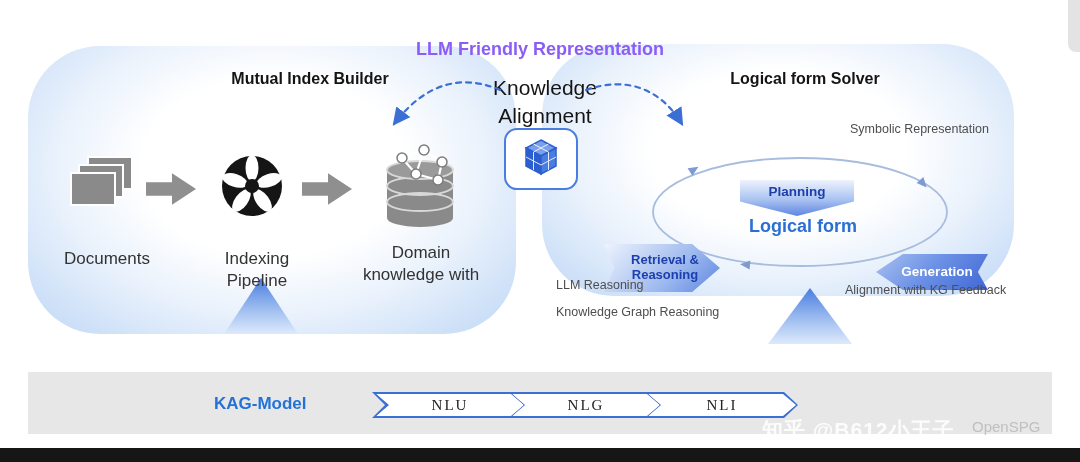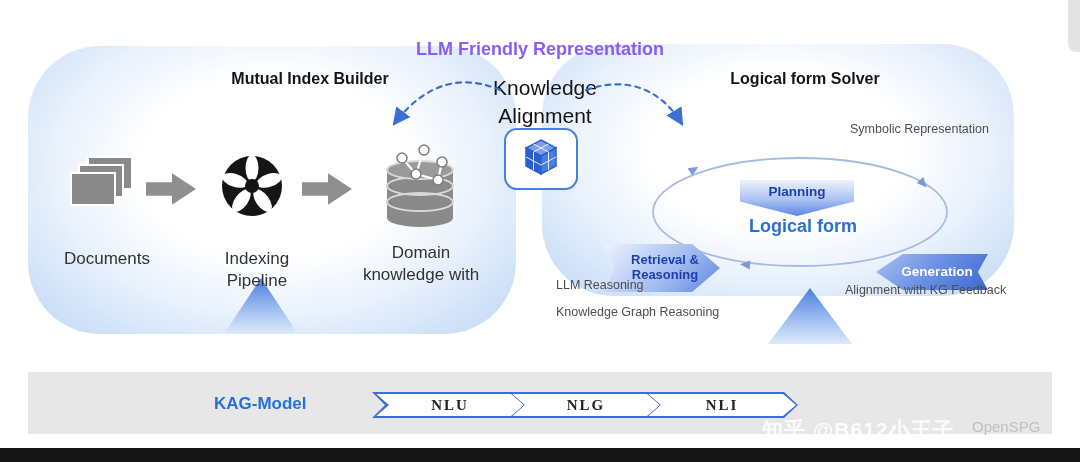--- a/index.html
+++ b/index.html
@@ -65,21 +65,21 @@
                 font-size:18px;font-weight:700;color:#2b6fd6;}
   .note{position:absolute;font-size:12.5px;color:#4e4e4e;}
   #note-symbolic{left:850px;top:122px;}
   #note-llm{left:556px;top:278px;}
   #note-kg{left:556px;top:305px;}
   #note-feedback{left:845px;top:283px;}
 
   
   #bottom-bar{position:absolute;left:28px;top:372px;width:1024px;height:62px;background:#e7e7e7;}
   #kag-label{position:absolute;left:214px;top:394px;font-size:17px;font-weight:700;color:#2472d8;}
-  #stage-strip{position:absolute;left:372px;top:392px;height:26px;display:flex;align-items:center;font-weight:bold;}
+  #stage-strip{position:absolute;left:372px;top:392px;height:26px;display:flex;align-items:center;}
   .chev-lead{width:18px;height:26px;background:#3b6fd4;flex:none;
       clip-path:polygon(0 0,5px 0,100% 50%,5px 100%,0 100%,calc(100% - 5px) 50%);}
   .chev{position:relative;width:152px;height:26px;flex:none;margin-left:-16px;
       clip-path:polygon(0 0,calc(100% - 14px) 0,100% 50%,calc(100% - 14px) 100%,0 100%,14px 50%);
       background:#3b6fd4;}
   .chev:first-of-type{margin-left:4px;}
   .chev-inner{position:absolute;left:2px;top:2px;right:2px;bottom:2px;background:#ffffff;
       clip-path:polygon(0 0,calc(100% - 13px) 0,100% 50%,calc(100% - 13px) 100%,0 100%,13px 50%);
       display:flex;align-items:center;justify-content:center;
       font-family:"Liberation Serif",serif;font-size:15px;letter-spacing:2px;color:#222;}

